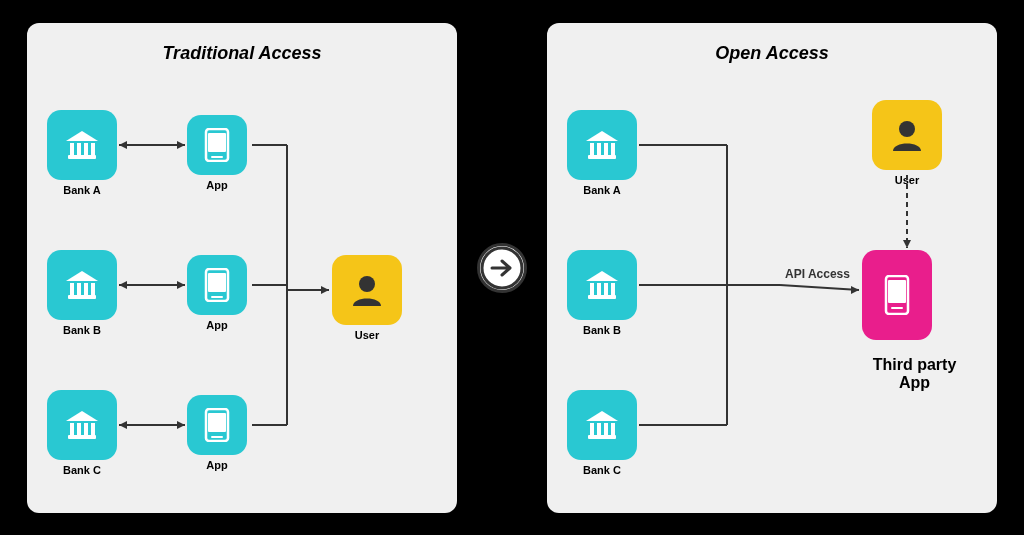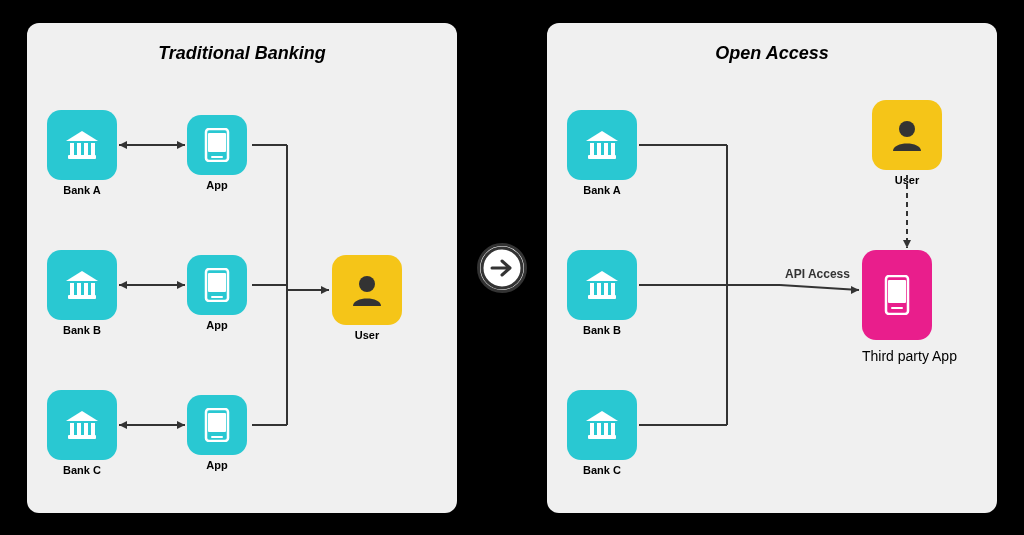--- a/index.html
+++ b/index.html
@@ -106,34 +106,34 @@
       width: 400px;
       height: 420px;
     }
 
     
     .pos {
       position: absolute;
     }
 
     .third-party-label {
-      font-size: 14px;
-      font-weight: normal;
+      font-size: 16px;
+      font-weight: bold;
       text-align: center;
-      margin-top: 8px;
+      margin-top: 16px;
     }
 
   </style>
 </head>
 <body>
 
 <div class="main-container">
 
   <div class="diagram-box traditional">
-    <div class="diagram-title">Traditional Banking</div>
+    <div class="diagram-title">Traditional Access</div>
 
     <div class="trad-diagram-inner">
 
       <div class="pos" style="left:0; top:30px;">
         <div class="icon-box bank">
           <svg width="36" height="36" viewBox="0 0 36 36" fill="white">
             <rect x="4" y="28" width="28" height="4" rx="1"></rect>
             <rect x="6" y="16" width="4" height="12"></rect>
             <rect x="13" y="16" width="4" height="12"></rect>
             <rect x="20" y="16" width="4" height="12"></rect>

